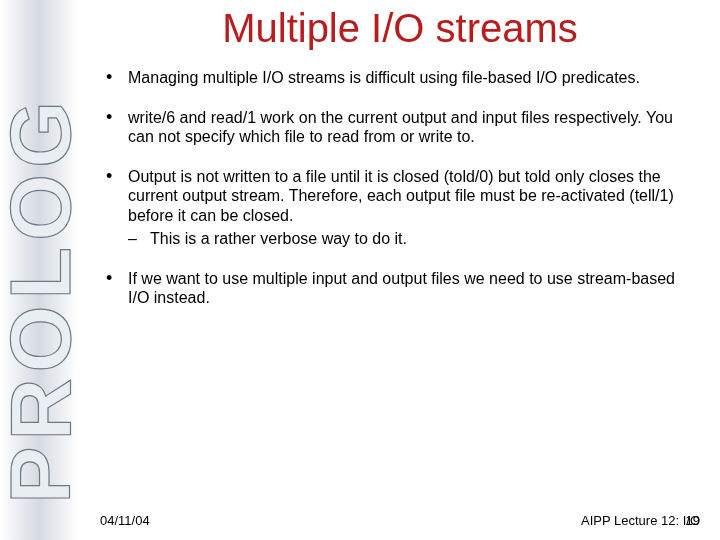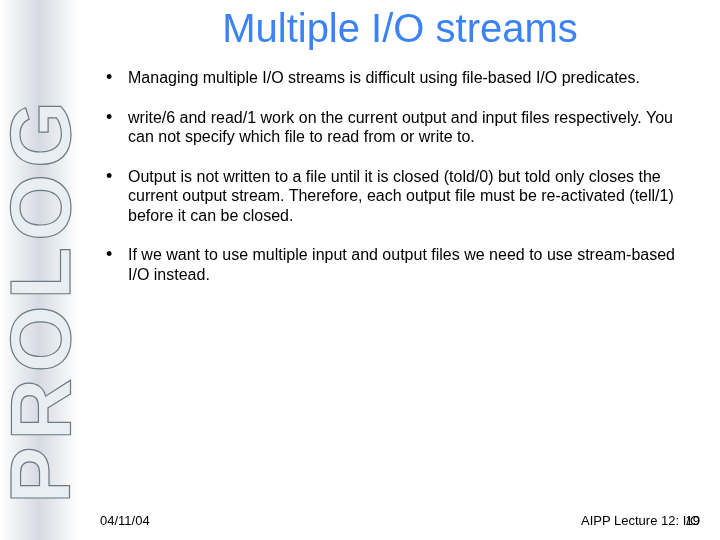--- a/index.html
+++ b/index.html
@@ -40,21 +40,21 @@
     white-space: nowrap;
   }
   .title {
     position: absolute;
     top: 6px;
     left: 100px;
     right: 20px;
     text-align: center;
     font-size: 40px;
     font-weight: 400;
-    color: #3b82f6;
+    color: #b91c1c;
   }
   .body {
     position: absolute;
     top: 68px;
     left: 106px;
     right: 26px;
     font-size: 16px;
     line-height: 1.22;
     color: #000000;
   }
@@ -112,20 +112,25 @@
   <div class="body">
     <ul class="top">
       <li>
         <span>Managing multiple I/O streams is difficult using file-based I/O predicates.</span>
       </li>
       <li>
         <span>write/6 and read/1 work on the current output and input files respectively. You can not specify which file to read from or write to.</span>
       </li>
       <li>
         <span>Output is not written to a file until it is closed (told/0) but told only closes the current output stream. Therefore, each output file must be re-activated (tell/1) before it can be closed.</span>
+        <ul class="sub">
+          <li>
+            <span>This is a rather verbose way to do it.</span>
+          </li>
+        </ul>
       </li>
       <li class="tight">
         <span>If we want to use multiple input and output files we need to use stream-based I/O instead.</span>
       </li>
     </ul>
   </div>
 
   <div class="footer">
     <span>04/11/04</span>
     <span class="center">AIPP Lecture 12: I/O</span>

